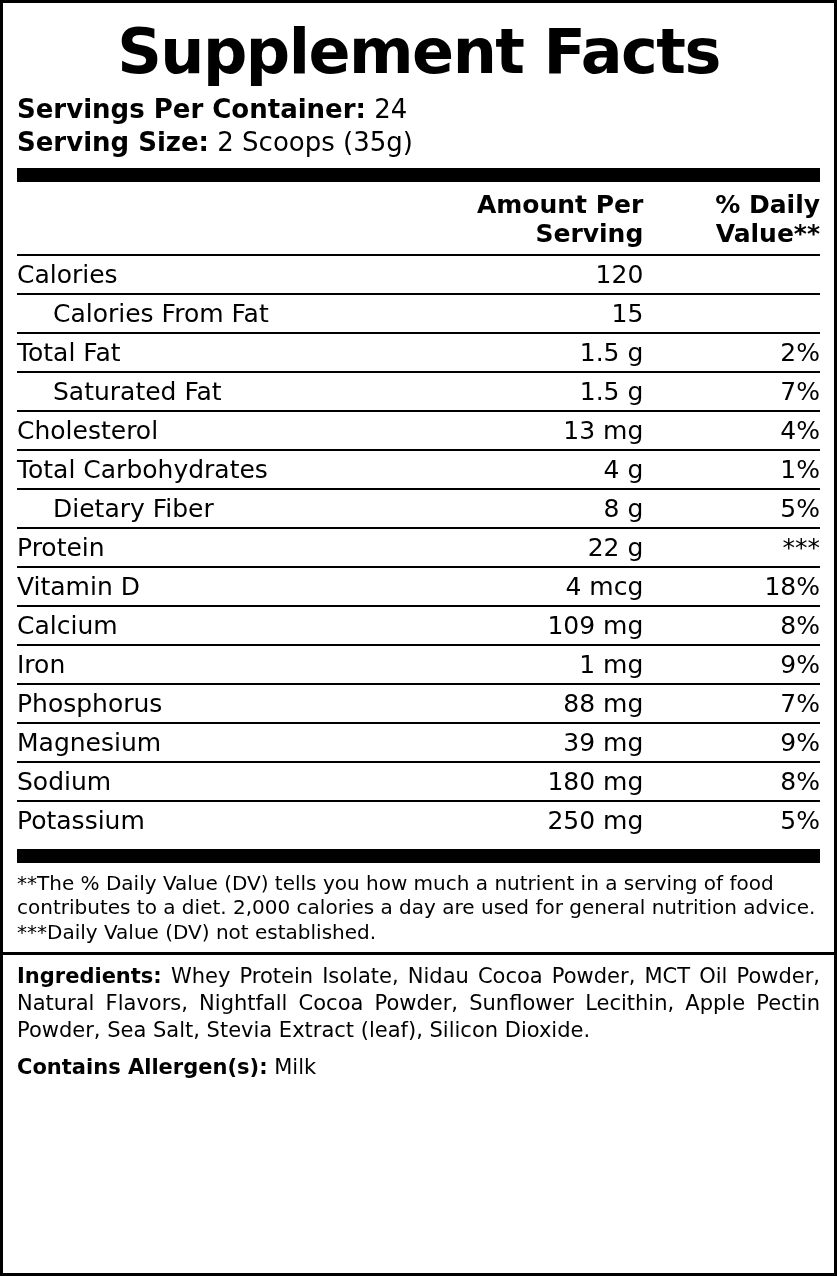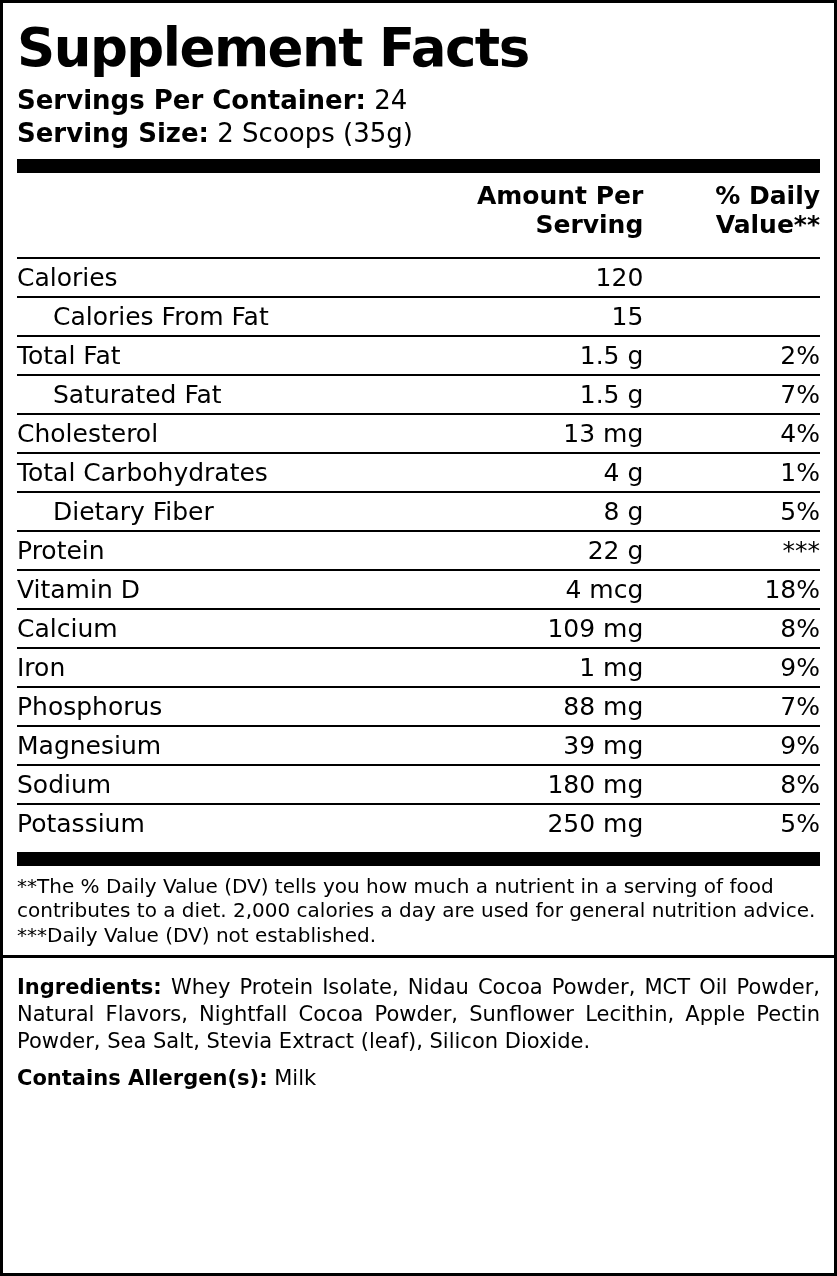--- a/index.html
+++ b/index.html
@@ -16,24 +16,25 @@
   }
   .panel {
     width: 837px;
     height: 1276px;
     border: 3px solid #000000;
     padding: 10px 14px 0 14px;
     display: flex;
     flex-direction: column;
   }
   .title {
-    font-size: 53px;
+    font-size: 62px;
     font-weight: bold;
     letter-spacing: -1.5px;
     line-height: 1.0;
+    text-align: center;
     margin: 8px 0 10px 0;
     white-space: nowrap;
   }
   .servings-line {
     font-size: 26px;
     line-height: 1.25;
     white-space: nowrap;
   }
   .servings-line .lbl { font-weight: bold; }
   .rule-thick {
@@ -47,38 +48,38 @@
     font-size: 25px;
   }
   table.facts td, table.facts th {
     padding: 4px 0 4px 0;
     vertical-align: bottom;
     font-weight: normal;
   }
   table.facts thead th {
     font-weight: bold;
     font-size: 25px;
-    padding-bottom: 18px;
+    padding-bottom: 6px;
     padding-top: 8px;
   }
   .col-name { text-align: left; width: 47%; }
   .col-amt  { text-align: right; width: 31%; padding-right: 4px; }
   .col-dv   { text-align: right; width: 22%; }
   tbody tr td { border-top: 2px solid #000; }
   .indent { padding-left: 36px !important; }
   .footnote {
     font-size: 20px;
     line-height: 1.22;
     margin-top: 8px;
   }
   .footnote p { margin: 0; }
   .ingredients-box {
     border-top: 3px solid #000;
     margin: 8px -14px 0 -14px;
-    padding: 16px 14px 6px 14px;
+    padding: 8px 14px 6px 14px;
     font-size: 21px;
     line-height: 1.28;
   }
   .ingredients-box .hdr { font-weight: bold; }
   .ing-body { text-align: justify; }
   .allergen { margin-top: 10px; }
 </style>
 </head>
 <body>
 

